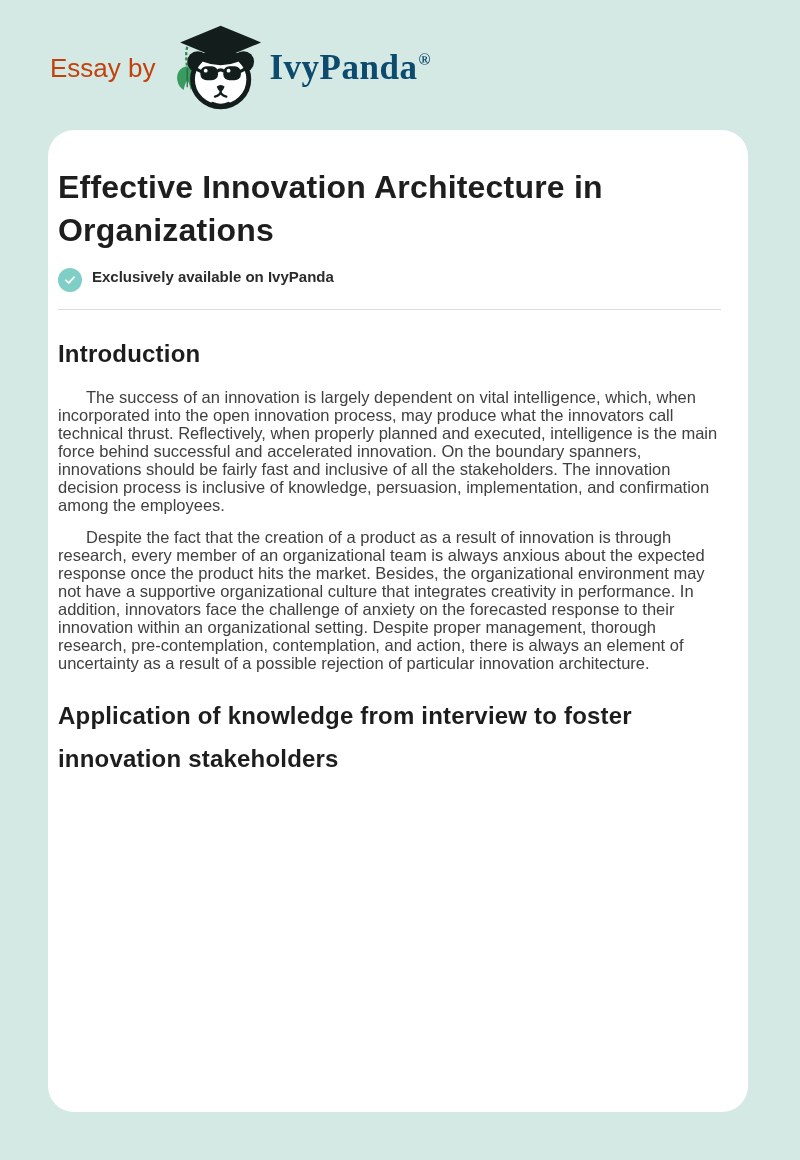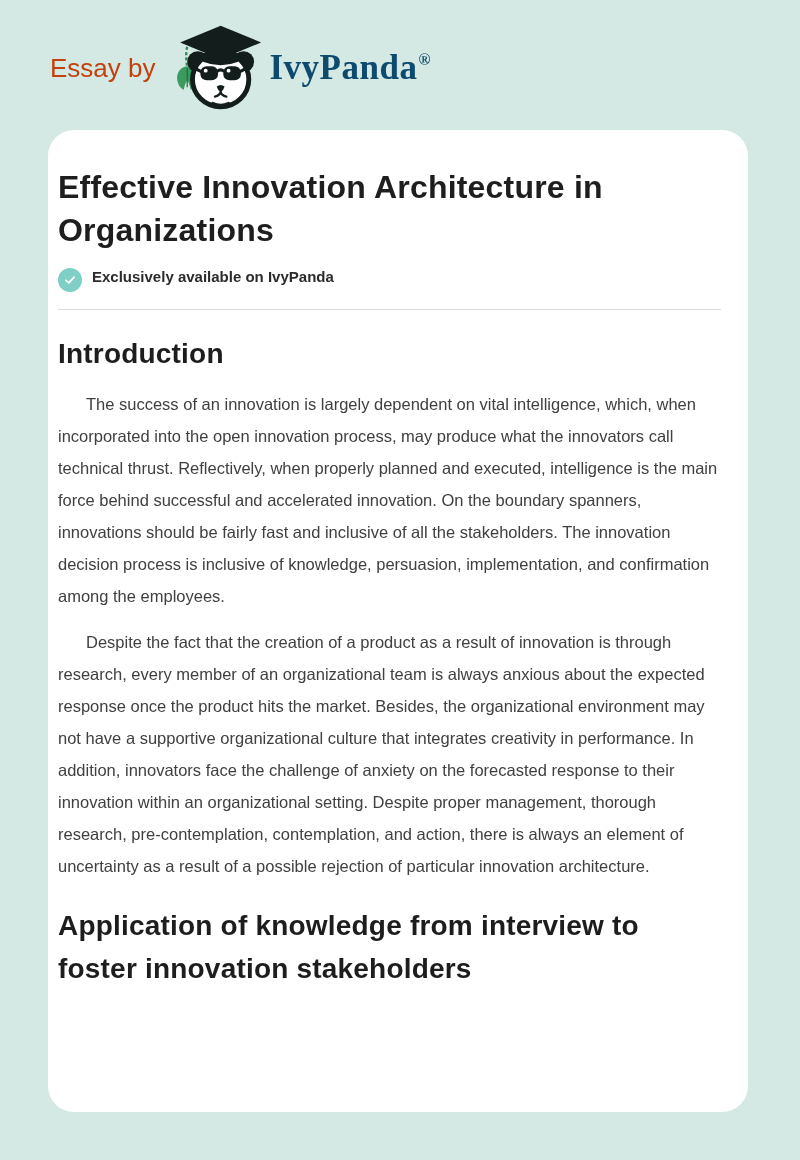--- a/index.html
+++ b/index.html
@@ -77,32 +77,32 @@
     font-size: 15px;
     font-weight: bold;
     color: #2b2b2b;
   }
   hr.divider {
     border: none;
     border-top: 1px solid #dcdcdc;
     margin-top: 17px;
   }
   section h2 {
-    font-size: 28px;
+    font-size: 24px;
     line-height: 43px;
     color: #1d1d1d;
     font-weight: bold;
     max-width: 585px;
     margin-top: 22px;
     margin-bottom: 13px;
     letter-spacing: 0.2px;
   }
   section p {
     font-size: 16.5px;
-    line-height: 32px;
+    line-height: 18px;
     color: #404040;
     text-indent: 28px;
     margin-bottom: 14px;
   }
 </style>
 </head>
 <body>
 
 <header class="site-header">
   <span class="essay-by">Essay by</span>

